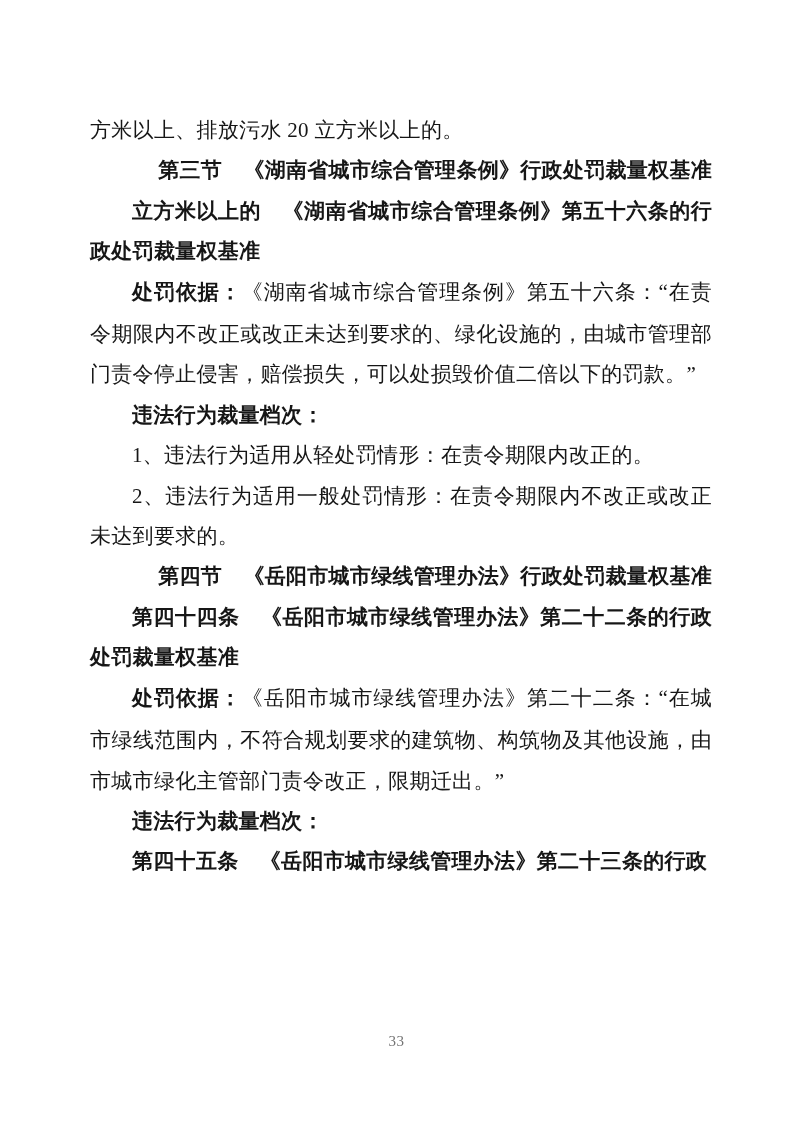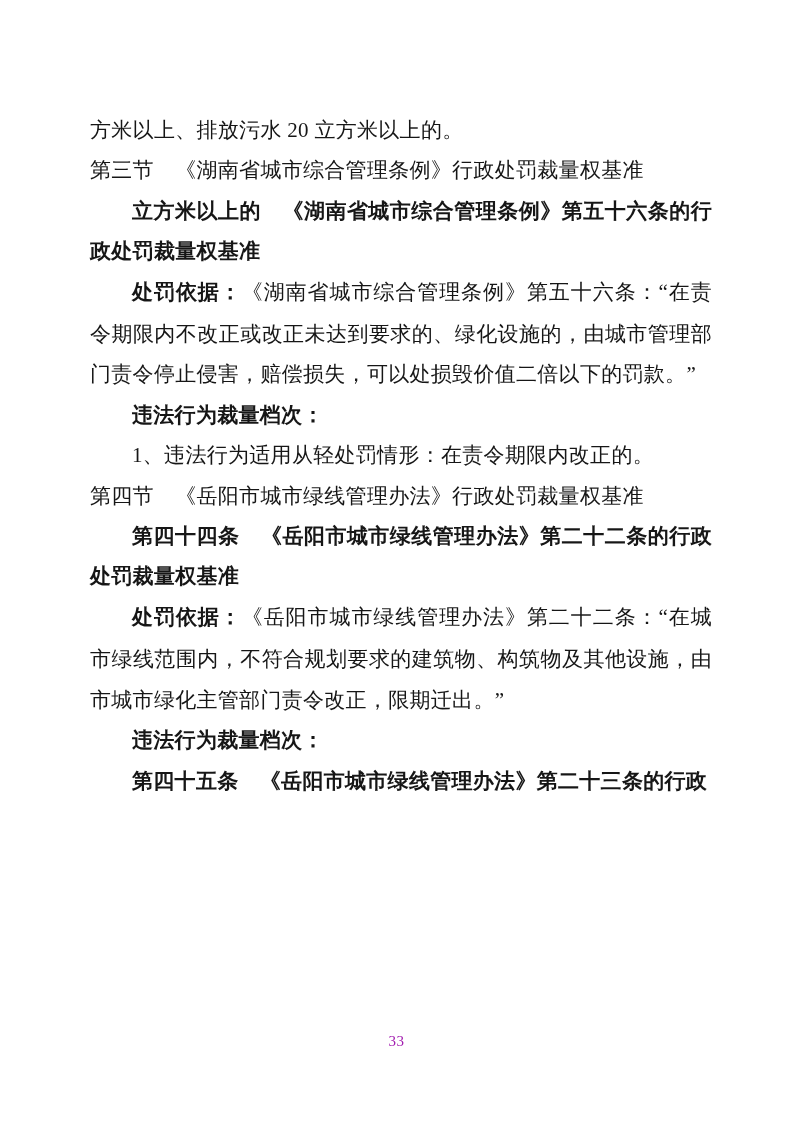--- a/index.html
+++ b/index.html
@@ -27,22 +27,22 @@
     font-size: 21px;
     line-height: 40.4px;
     letter-spacing: 0.3px;
     text-align: justify;
     text-justify: inter-ideograph;
   }
   p.indent {
     text-indent: 2em;
   }
   p.section-heading {
-    font-weight: normal;
-    text-align: left;
+    font-weight: bold;
+    text-align: right;
     text-indent: 0;
   }
   p.article-heading {
     font-weight: bold;
     text-indent: 2em;
   }
   p.bold-label {
     font-weight: bold;
     text-indent: 2em;
   }
@@ -51,41 +51,42 @@
     font-family: Liberation Mono, monospace;
   }
   .pagenum {
     position: absolute;
     top: 1033px;
     left: 0;
     width: 100%;
     text-align: center;
     font-size: 15px;
     letter-spacing: 0.5px;
-    color: #a21caf;
+    color: #737373;
   }
 </style>
 </head>
 <body>
 
 <div class="page">
   <div class="content">
 
     <p class="body">方米以上、排放污水 20 立方米以上的。</p>
 
     <p class="section-heading">第三节　《湖南省城市综合管理条例》行政处罚裁量权基准</p>
 
     <p class="article-heading">立方米以上的　《湖南省城市综合管理条例》第五十六条的行政处罚裁量权基准</p>
 
     <p class="indent"><span class="lead-bold">处罚依据：</span><span>《湖南省城市综合管理条例》第五十六条：“在责令期限内不改正或改正未达到要求的、绿化设施的，由城市管理部门责令停止侵害，赔偿损失，可以处损毁价值二倍以下的罚款。”</span></p>
 
     <p class="bold-label">违法行为裁量档次：</p>
 
     <p class="indent">1、违法行为适用从轻处罚情形：在责令期限内改正的。</p>
 
+    <p class="indent">2、违法行为适用一般处罚情形：在责令期限内不改正或改正未达到要求的。</p>
 
 
     <p class="section-heading">第四节　《岳阳市城市绿线管理办法》行政处罚裁量权基准</p>
 
     <p class="article-heading">第四十四条　《岳阳市城市绿线管理办法》第二十二条的行政处罚裁量权基准</p>
 
     <p class="indent"><span class="lead-bold">处罚依据：</span><span>《岳阳市城市绿线管理办法》第二十二条：“在城市绿线范围内，不符合规划要求的建筑物、构筑物及其他设施，由市城市绿化主管部门责令改正，限期迁出。”</span></p>
 
     <p class="bold-label">违法行为裁量档次：</p>
 

